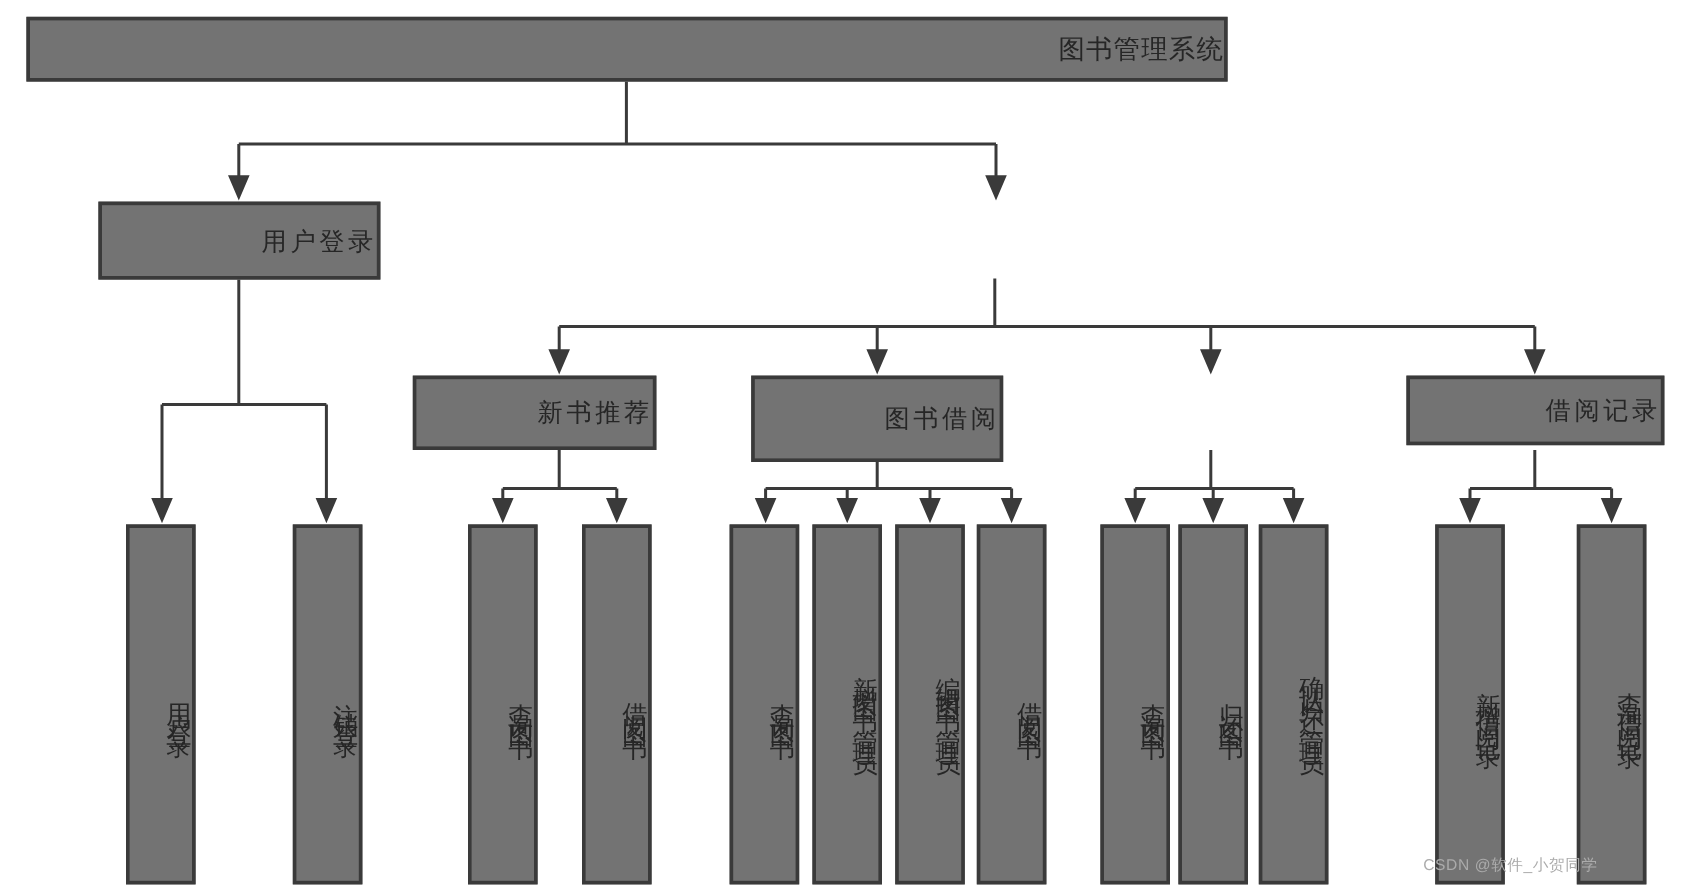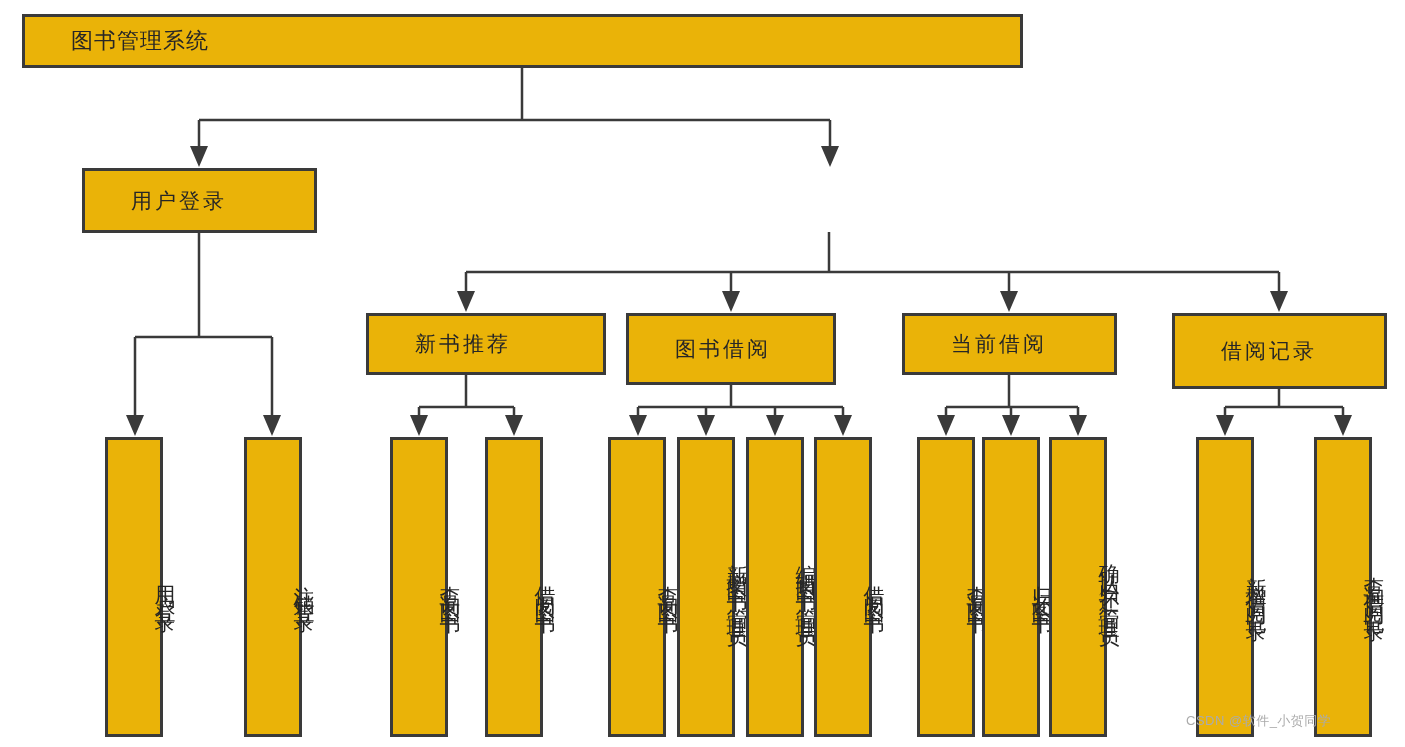--- a/index.html
+++ b/index.html
@@ -2,22 +2,22 @@
 <html><head>
 <meta charset="utf-8">
 <style>
   html,body{margin:0;padding:0;background:#ffffff;}
   .stage{
     position:relative;width:1405px;height:747px;background:#ffffff;
     font-family:"Liberation Sans","DejaVu Sans",sans-serif;overflow:hidden;
   }
   svg.wires{position:absolute;left:0;top:0;pointer-events:none;}
   .box{
-    position:absolute;box-sizing:border-box;background:#eab308;
-    border:3px solid #3a3a3a;display:flex;align-items:center;justify-content:flex-start;padding-left:46px;
+    position:absolute;box-sizing:border-box;background:#737373;
+    border:3px solid #3a3a3a;display:flex;align-items:center;justify-content:flex-end;padding-left:46px;
   }
   .h span{font-size:21px;color:#262626;letter-spacing:3px;white-space:nowrap;}
   .root span{font-size:22px;letter-spacing:1px;}
   .v{top:437px;width:58px;height:300px;}
   .vt{
     writing-mode:vertical-rl;text-orientation:mixed;
     font-size:21px;letter-spacing:9px;line-height:1.1;color:#262626;
   }
   .watermark{
     position:absolute;left:1186px;top:712px;z-index:5;
@@ -51,30 +51,27 @@
   </svg>
 
   <div class="box h root" style="left:22px;top:14px;width:1001px;height:54px">
     <span>图书管理系统</span>
   </div>
 
   <div class="box h" style="left:82px;top:168px;width:235px;height:65px">
     <span>用户登录</span>
   </div>
 
-  <div class="box h" style="left:366px;top:313px;width:240px;height:62px">
+  <div class="box h" style="left:344px;top:313px;width:203px;height:62px">
     <span>新书推荐</span>
   </div>
   <div class="box h" style="left:626px;top:313px;width:210px;height:72px">
     <span>图书借阅</span>
   </div>
-  <div class="box h" style="left:902px;top:313px;width:215px;height:62px">
-    <span>当前借阅</span>
-  </div>
-  <div class="box h" style="left:1172px;top:313px;width:215px;height:76px">
+  <div class="box h" style="left:1172px;top:313px;width:215px;height:58px">
     <span>借阅记录</span>
   </div>
 
   <div class="box v" style="left:105px">
     <span class="vt">用户登录</span>
   </div>
   <div class="box v" style="left:244px">
     <span class="vt">注销登录</span>
   </div>
 

